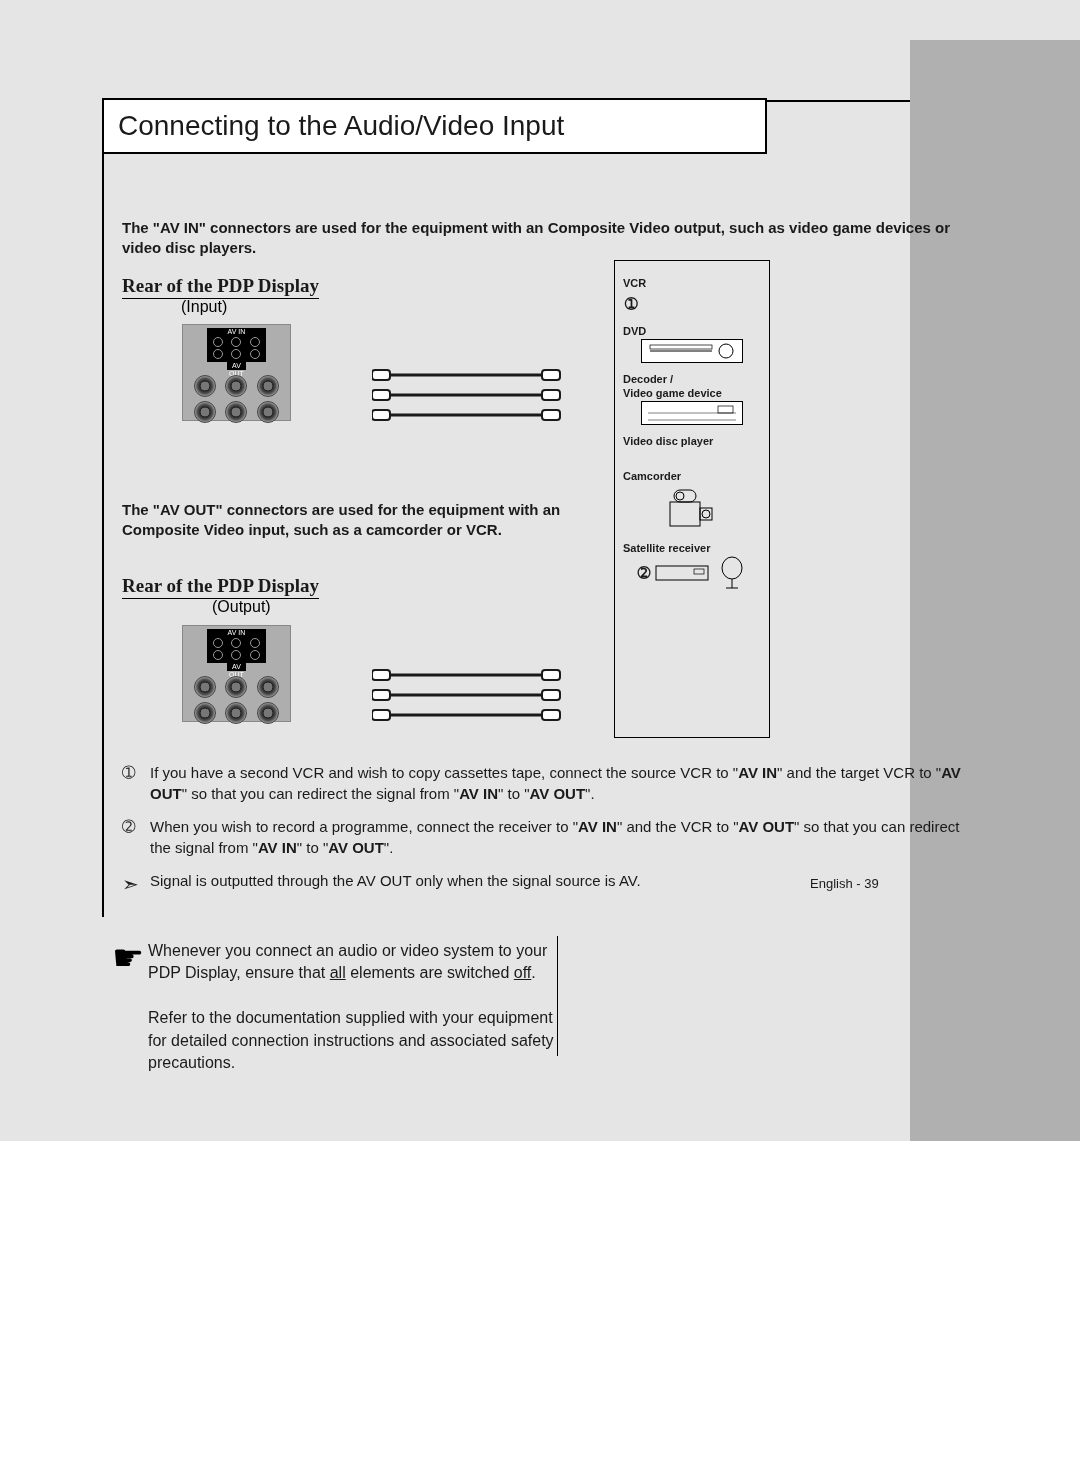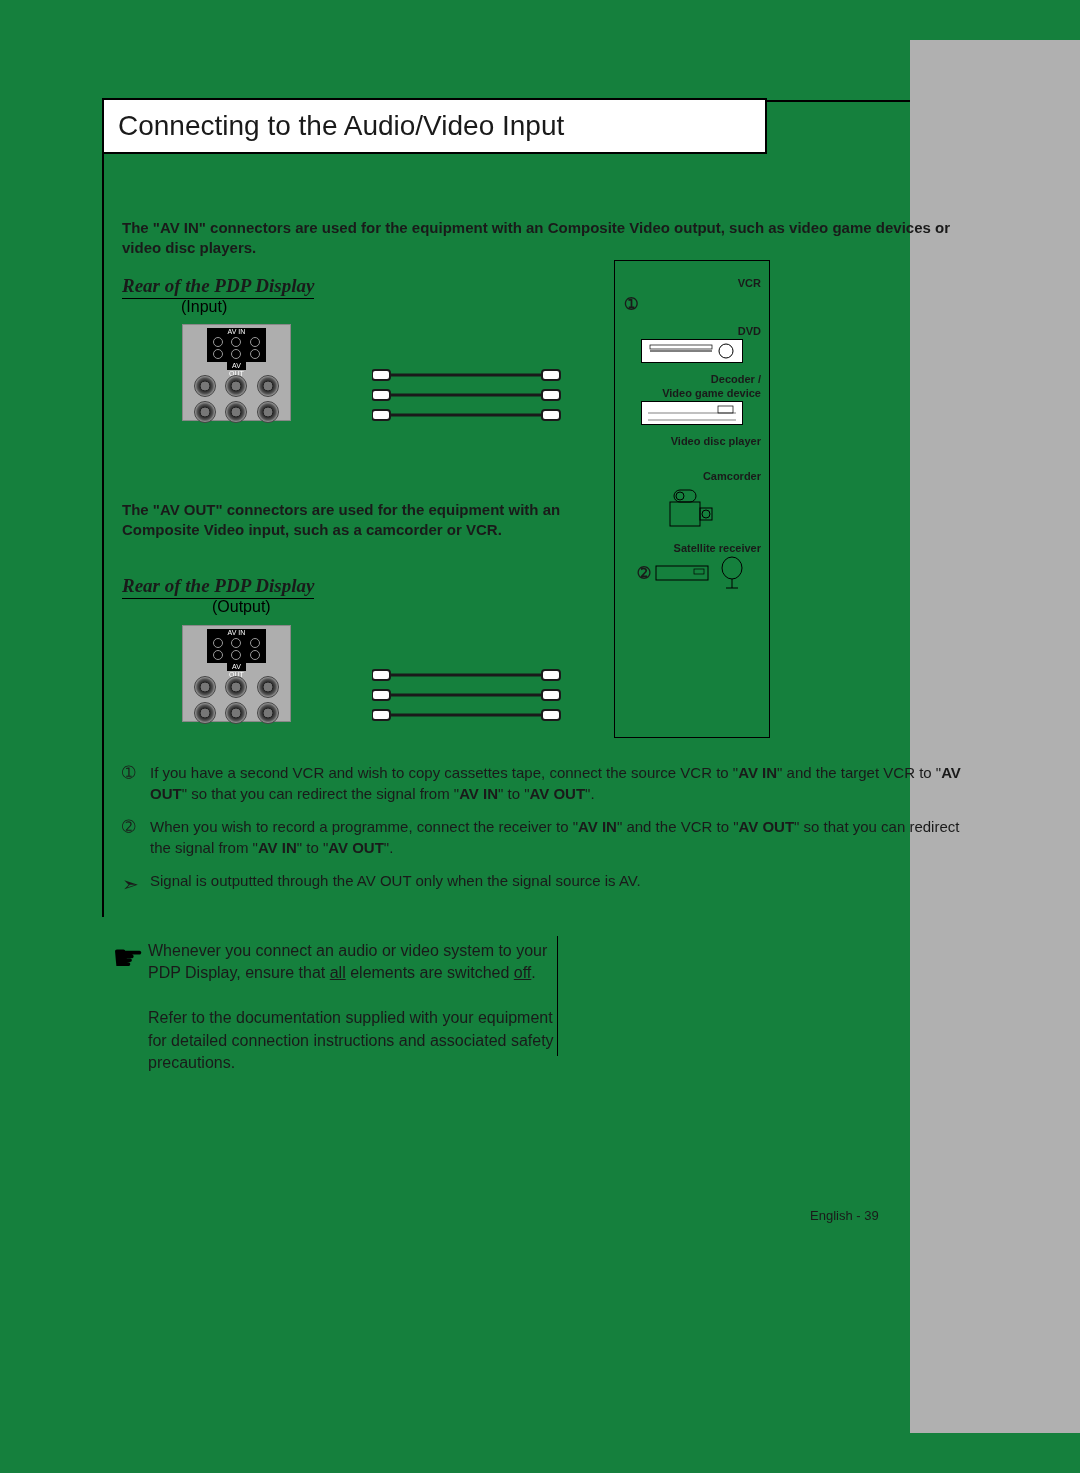--- a/index.html
+++ b/index.html
@@ -3,23 +3,23 @@
 <meta charset="utf-8">
 <style>
   body {
     margin: 0;
     padding: 0;
     font-family: Arial, Helvetica, sans-serif;
     background: #fff;
   }
   .page {
     width: 1080px;
-    height: 1473px;
+    height: 1141px;
     position: relative;
-    background: #15803d;
+    background: #e5e5e5;
   }
   .right-sidebar {
     position: absolute;
     top: 40px;
     right: 0;
     width: 170px;
     height: 1393px;
     background: #b0b0b0;
   }
   .content-border {
@@ -51,21 +51,20 @@
     top: 218px;
     left: 122px;
     width: 840px;
     font-size: 15px;
     line-height: 1.35;
     font-weight: bold;
     color: #1a1a1a;
   }
   .subtitle-italic {
     font-family: Georgia, 'Times New Roman', serif;
-    font-style: italic;
     font-weight: bold;
     font-size: 19px;
     color: #1a1a1a;
   }
   .subtitle-underline {
     display: inline-block;
     border-bottom: 1.5px solid #000;
     padding-bottom: 1px;
   }
   .sub1 {
@@ -156,21 +155,21 @@
     left: 614px;
     width: 138px;
     height: 460px;
     border: 1px solid #000;
     padding: 8px;
     font-size: 11px;
     font-weight: bold;
     color: #1a1a1a;
   }
   .devices-box .label {
-    text-align: right;
+    text-align: left;
     margin-top: 8px;
     margin-bottom: 2px;
   }
   .dev-icon {
     width: 100px;
     height: 22px;
     margin: 2px auto 10px;
     border: 1px solid #000;
     background: #fff;
     position: relative;

